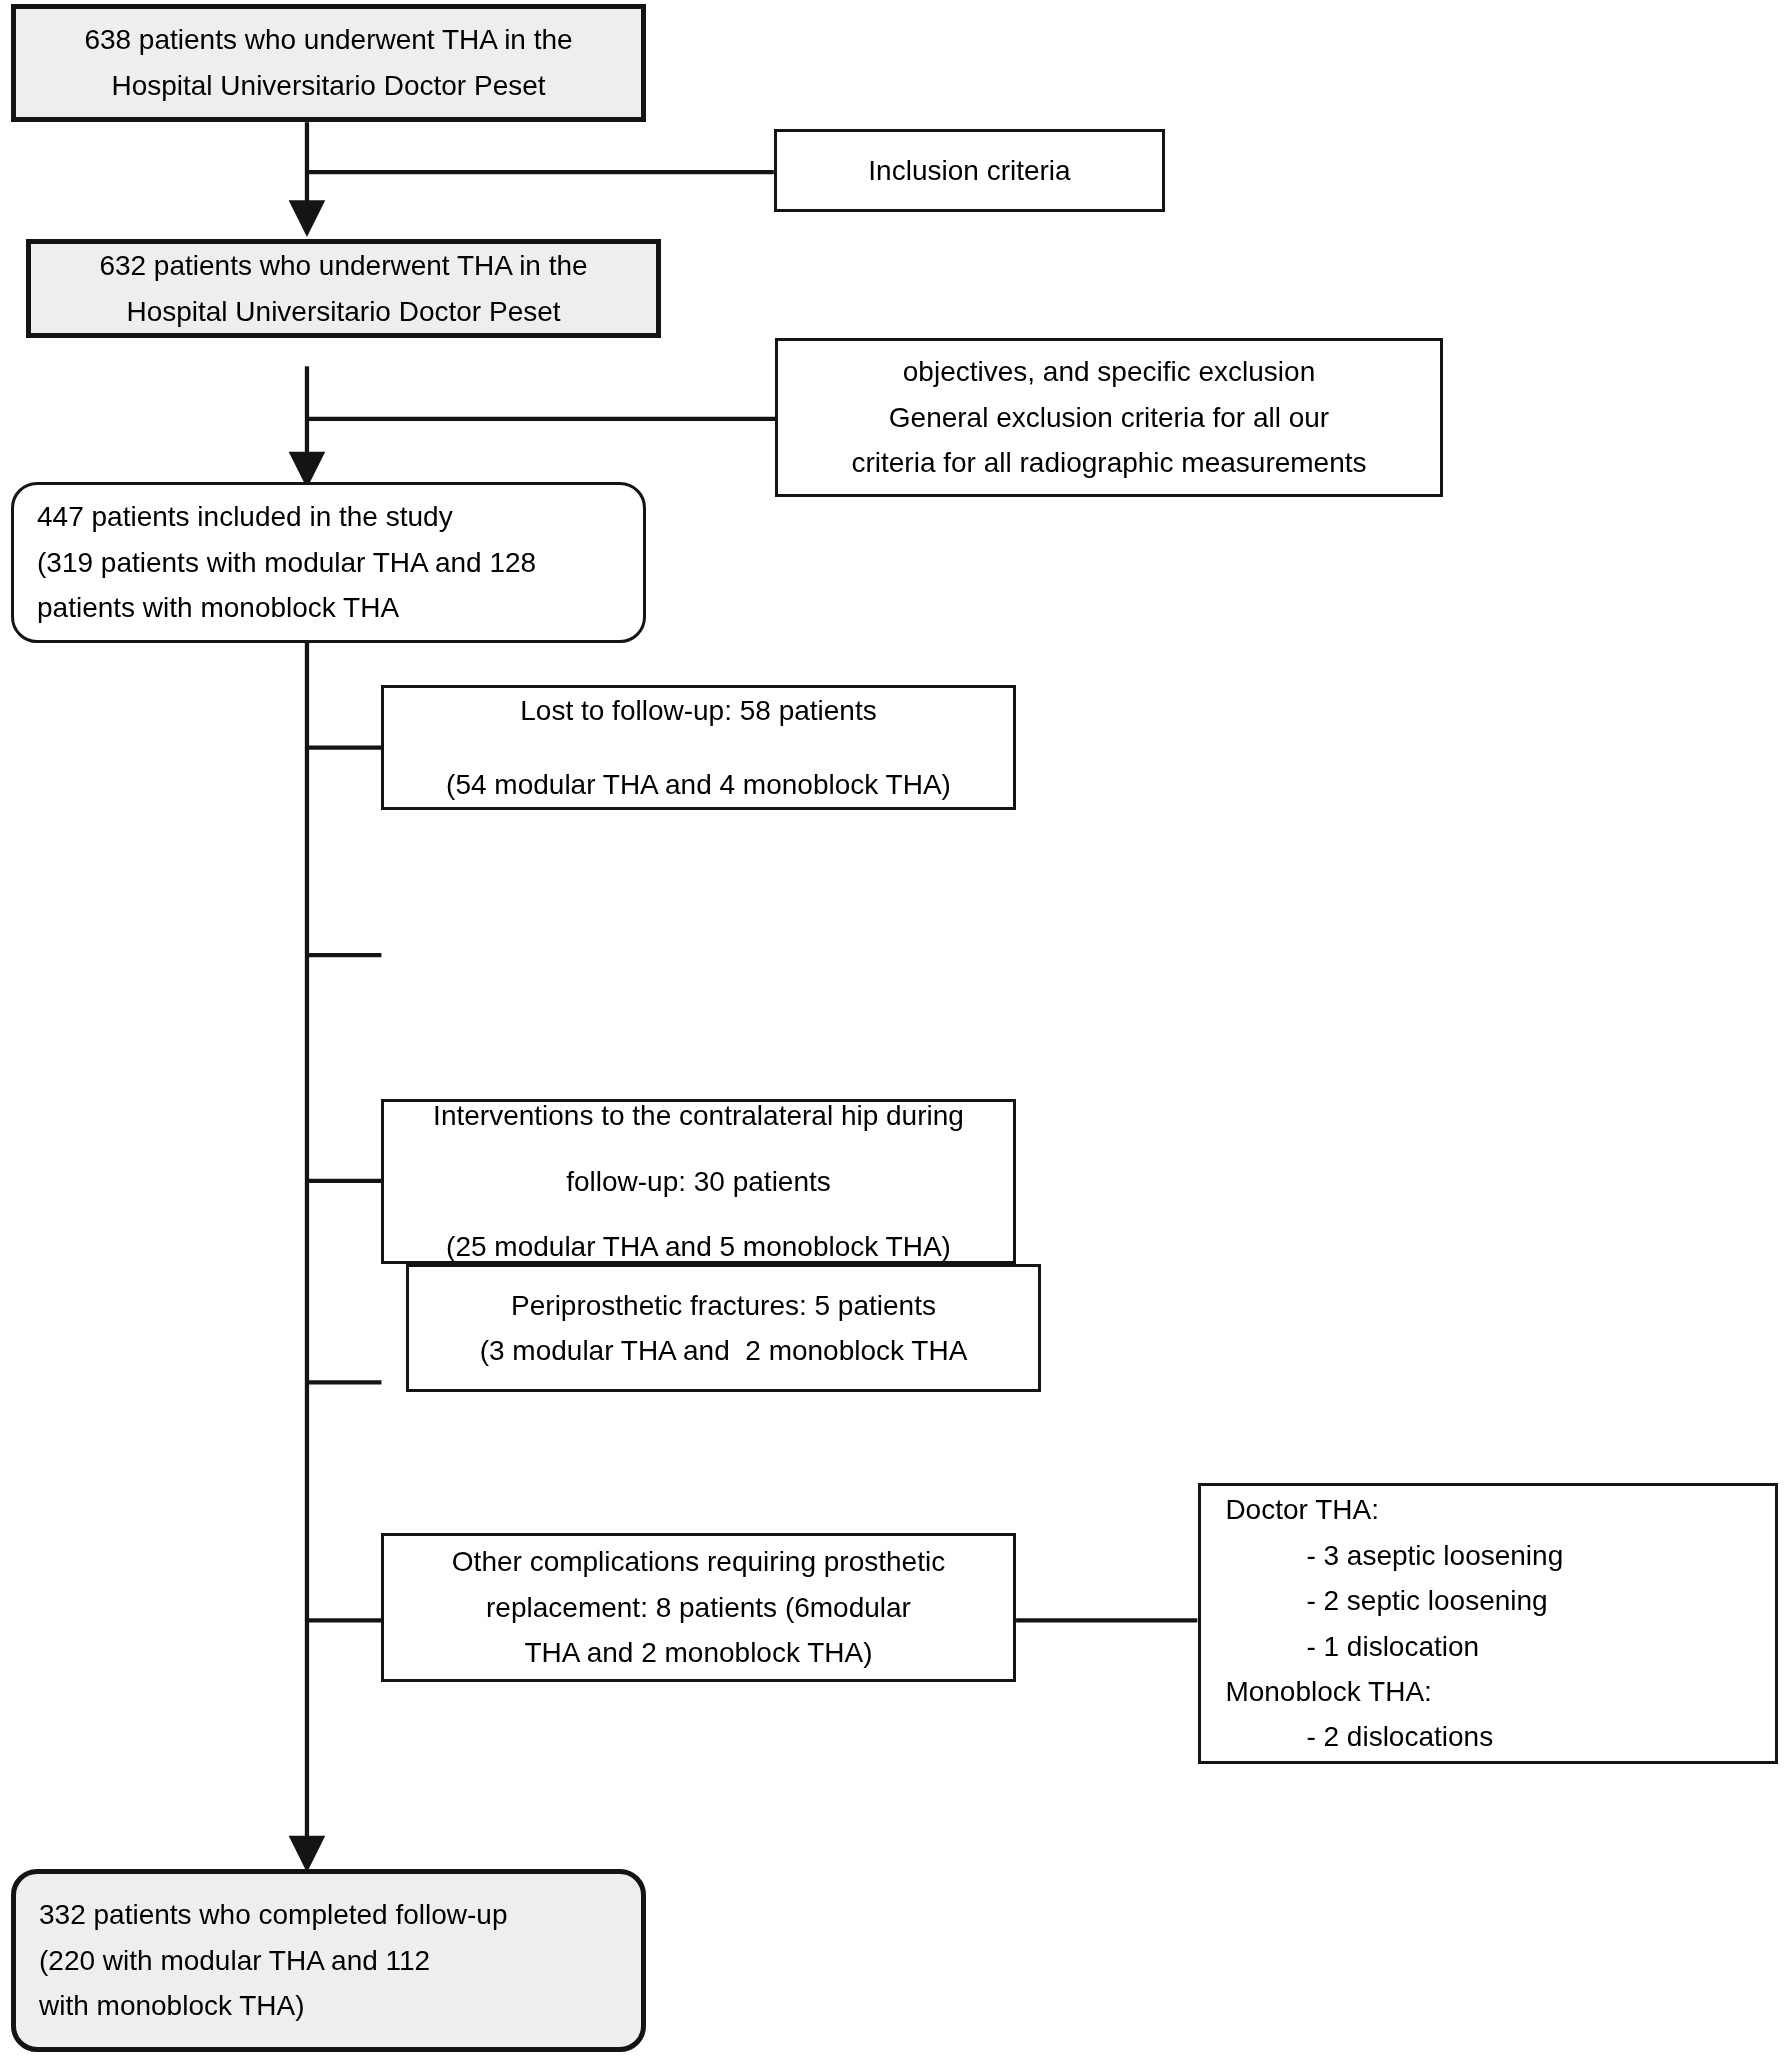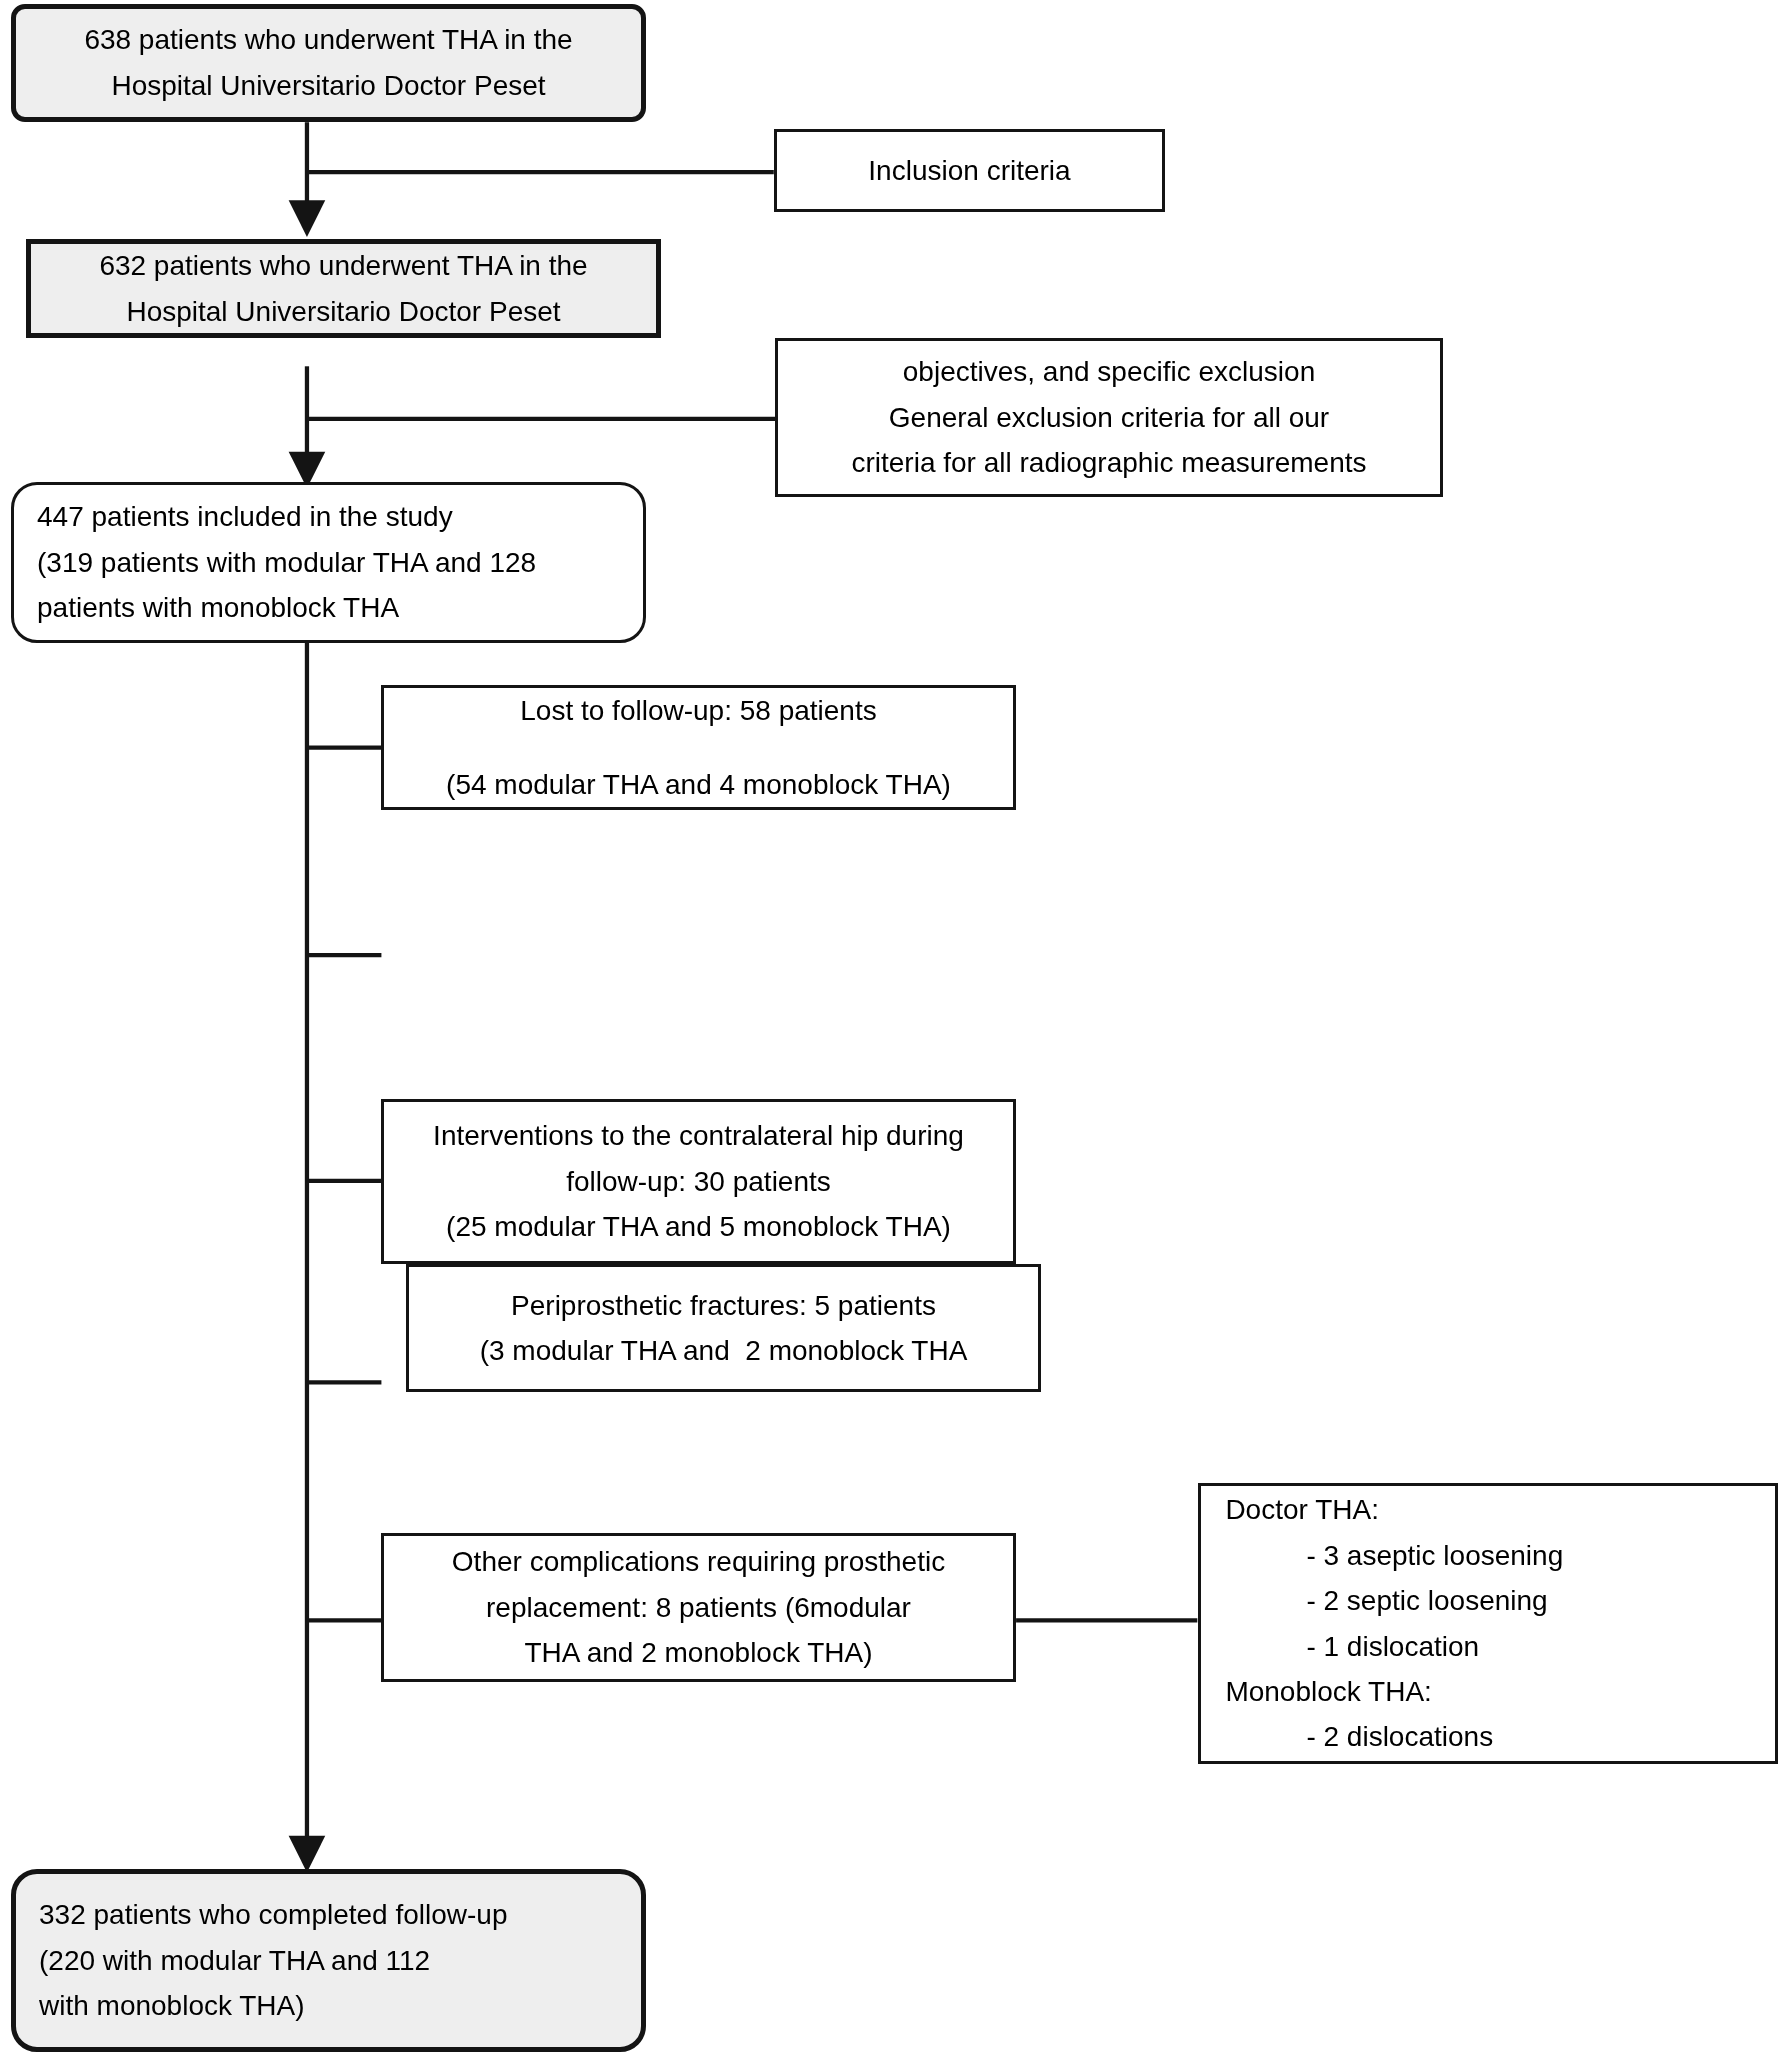--- a/index.html
+++ b/index.html
@@ -80,21 +80,21 @@
 
     <line x1="503" y1="1225" x2="625" y2="1225" stroke-width="7"></line>
     <line x1="503" y1="1565" x2="625" y2="1565" stroke-width="7"></line>
     <line x1="503" y1="1935" x2="625" y2="1935" stroke-width="7"></line>
     <line x1="503" y1="2265" x2="625" y2="2265" stroke-width="7"></line>
     <line x1="503" y1="2655" x2="625" y2="2655" stroke-width="7"></line>
 
     <line x1="1665" y1="2655" x2="1962" y2="2655" stroke-width="7"></line>
   </svg>
 
-  <div class="node shaded center pad-c fs-main thick" style="left:11px; top:3.7px; width:635px; height:118px;border-radius:14px;">
+  <div class="node shaded center pad-c fs-main thick" style="left:11px; top:3.7px; width:635px; height:118px;">
     <span class="line">638 patients who underwent THA in the</span>
     <span class="line">Hospital Universitario Doctor Peset</span>
   </div>
 
   <div class="node center pad-c fs-main" style="left:774px; top:129px; width:391px; height:83px;">
     <span class="line">Inclusion criteria</span>
   </div>
 
   <div class="node shaded center pad-c fs-main thick" style="left:26px; top:239px; width:635px; height:99px;">
     <span class="line">632 patients who underwent THA in the</span>
@@ -112,21 +112,21 @@
     <span class="line">(319 patients with modular THA and 128</span>
     <span class="line">patients with monoblock THA</span>
   </div>
 
   <div class="node center pad-c fs-main" style="left:381px; top:685px; width:635px; height:125px;justify-content:space-between;">
     <span class="line">Lost to follow-up: 58 patients</span>
     <span class="line">(54 modular THA and 4 monoblock THA)</span>
   </div>
 
 
-  <div class="node center pad-c fs-main" style="left:381px; top:1099px; width:635px; height:165px;">
+  <div class="node center pad-c fs-main" style="left:381px; top:1099px; width:635px; height:165px;gap:20px;">
     <span class="line">Interventions to the contralateral hip during</span>
     <span class="line">follow-up: 30 patients</span>
     <span class="line">(25 modular THA and 5 monoblock THA)</span>
   </div>
 
   <div class="node center pad-c fs-main" style="left:381px; top:1264px; width:635px; height:128px;margin-left:25px;">
     <span class="line">Periprosthetic fractures: 5 patients</span>
     <span class="line">(3 modular THA and  2 monoblock THA</span>
   </div>
 

